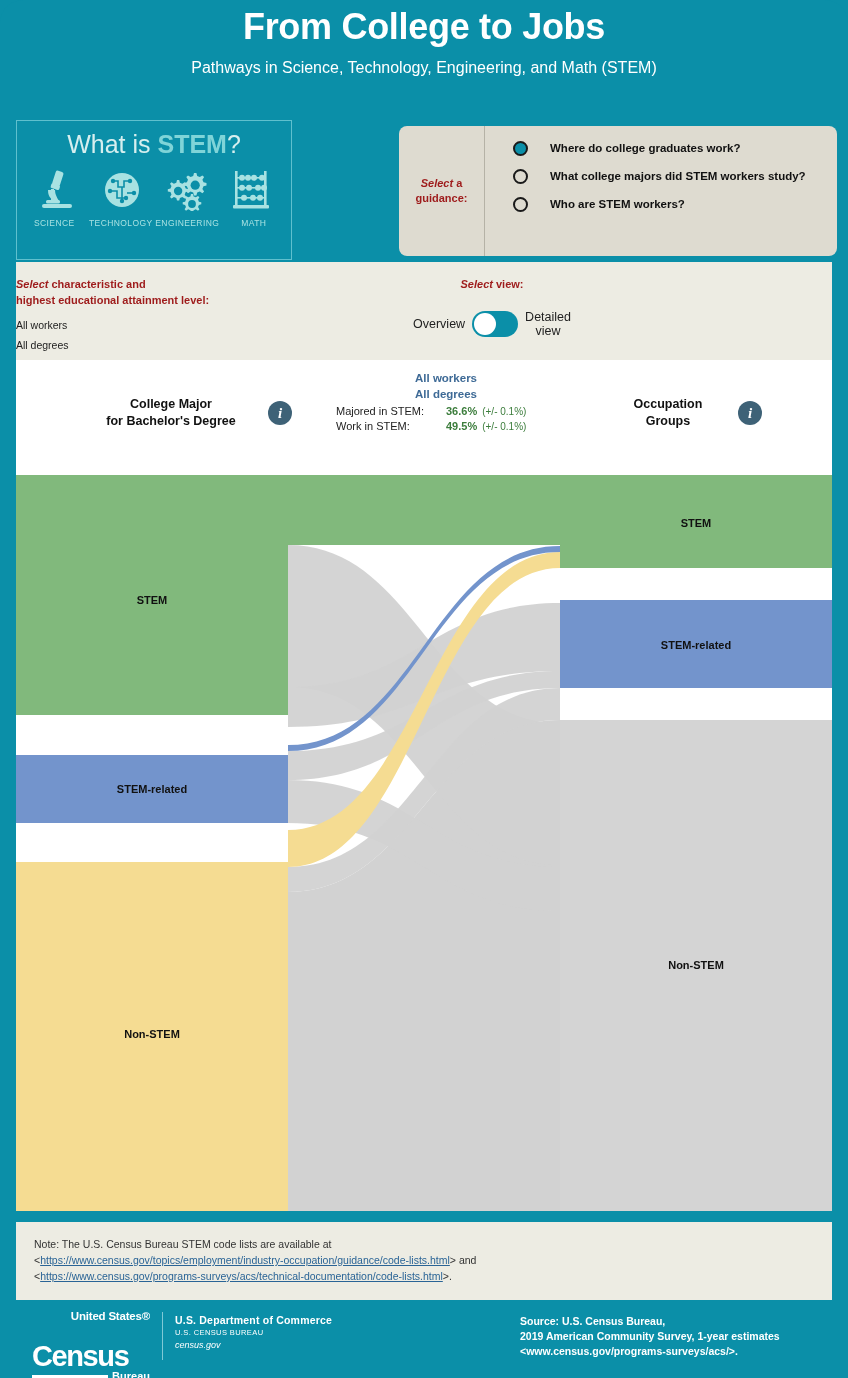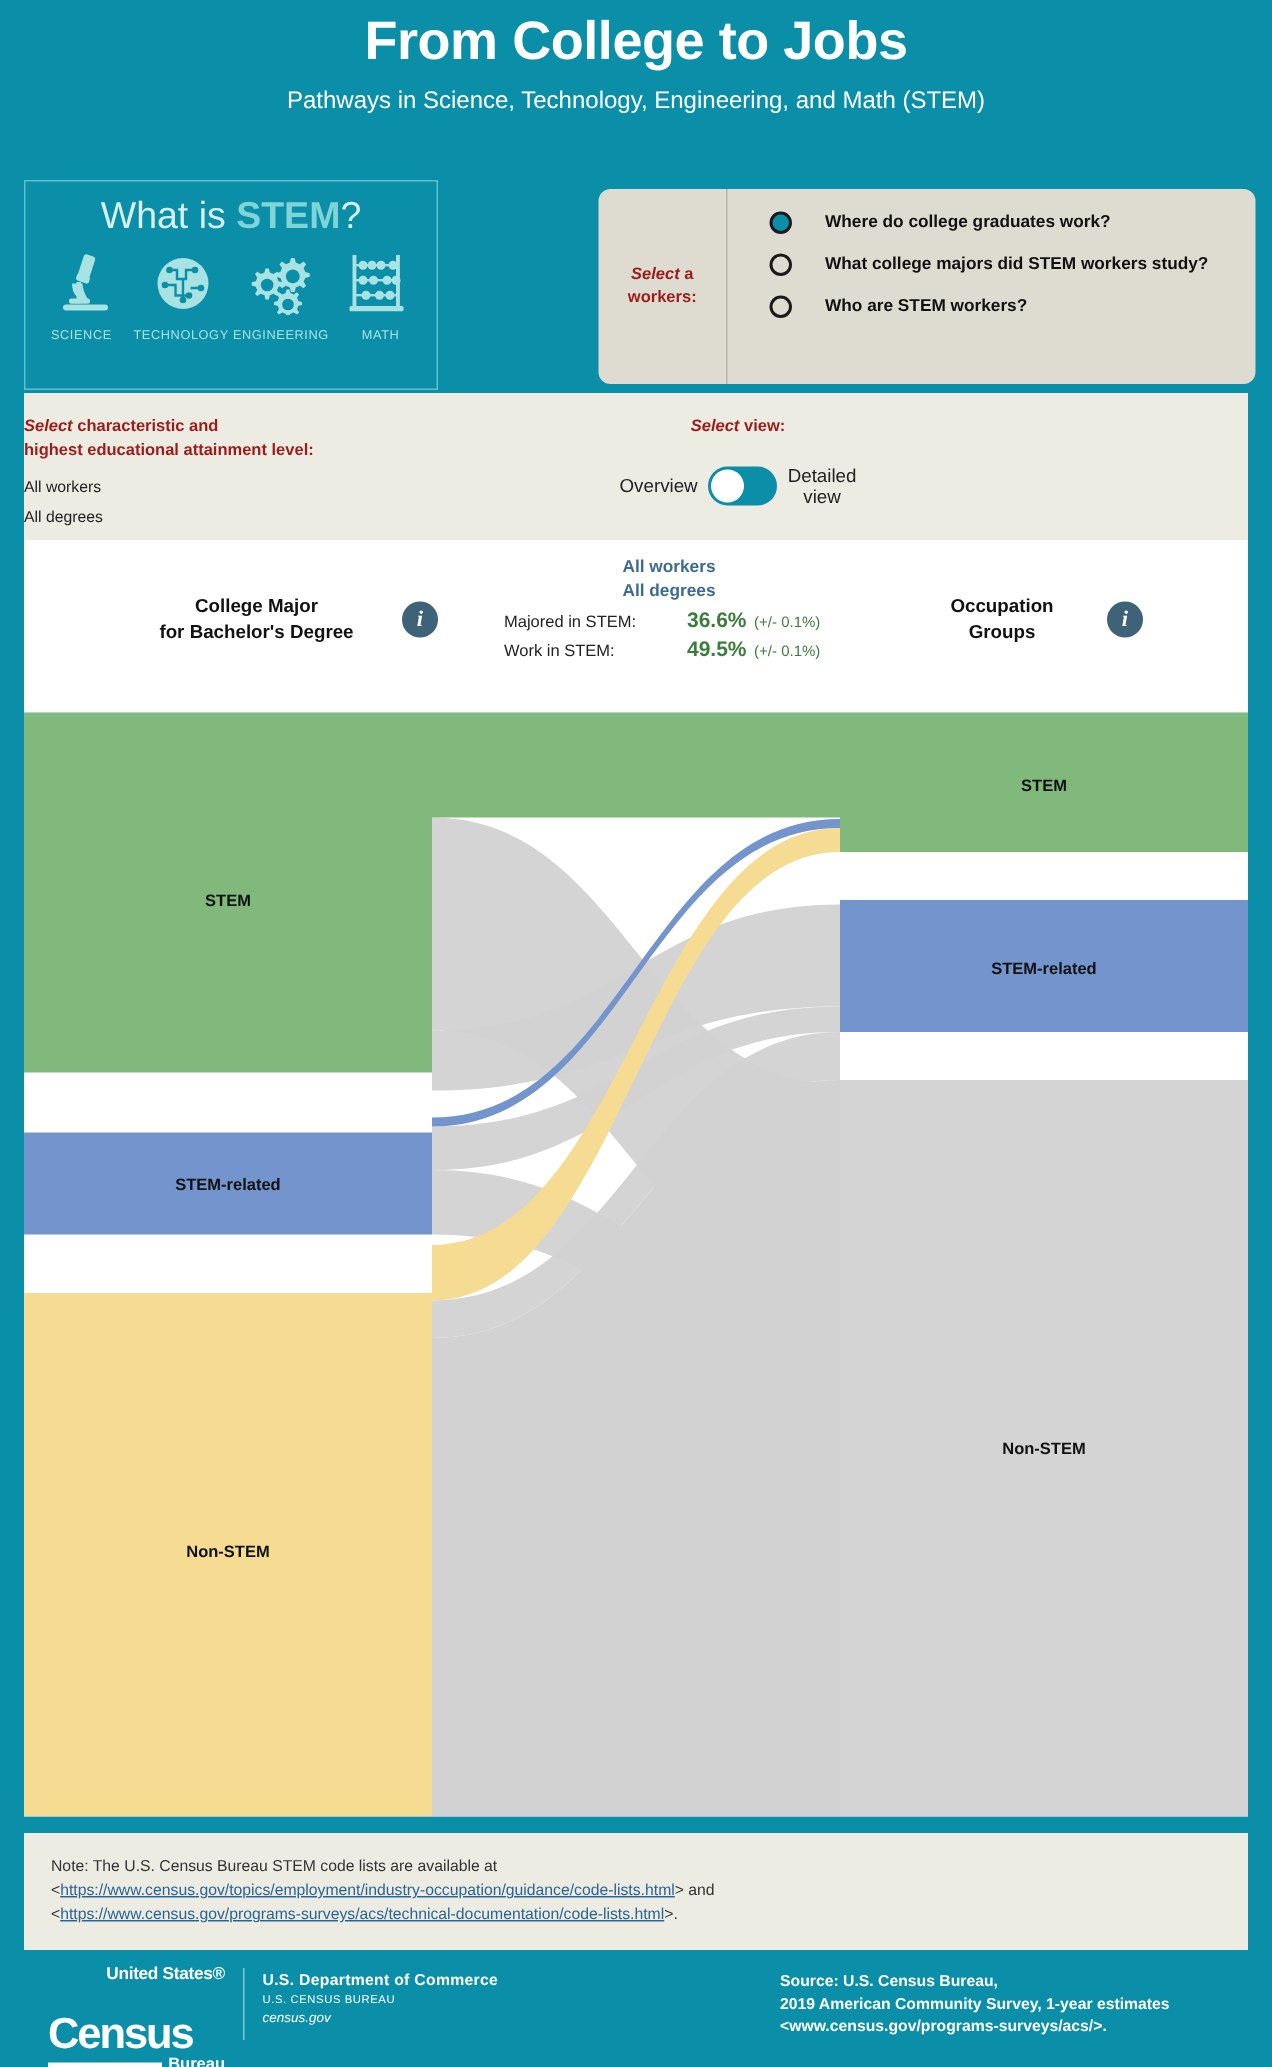--- a/index.html
+++ b/index.html
@@ -263,24 +263,24 @@
     align-items: baseline;
     margin-top: 3px;
     font-size: 11px;
   }
   .stat-lab {
     width: 104px;
     text-align: left;
     color: #222;
   }
   .stat-val {
-    font-size: 14px;
+    font-size: 11px;
     font-weight: bold;
     color: #3c7d3c;
-    margin-left: 18px;
+    margin-left: 6px;
     text-align: center;
   }
   .stat-moe {
     font-size: 10px;
     color: #3c7d3c;
     margin-left: 5px;
   }
   .ch-right {
     position: absolute;
     left: 604px; top: 36px;
@@ -480,21 +480,21 @@
       <span>SCIENCE</span>
       <span>TECHNOLOGY</span>
       <span>ENGINEERING</span>
       <span>MATH</span>
     </div>
   </div>
 
   <div class="q-panel-outer">
     <div class="q-panel">
       <div class="q-left">
-        <div class="q-left-label"><i>Select</i><span> a</span><br><span>workers:</span></div>
+        <div class="q-left-label"><i>Select</i><span> a</span><br><span>guidance:</span></div>
       </div>
       <div class="q-right">
         <div class="q-item">
           <div class="radio selected"></div>
           <div class="q-text">Where do college graduates work?</div>
         </div>
         <div class="q-item">
           <div class="radio"></div>
           <div class="q-text">What college majors did STEM workers study?</div>
         </div>

